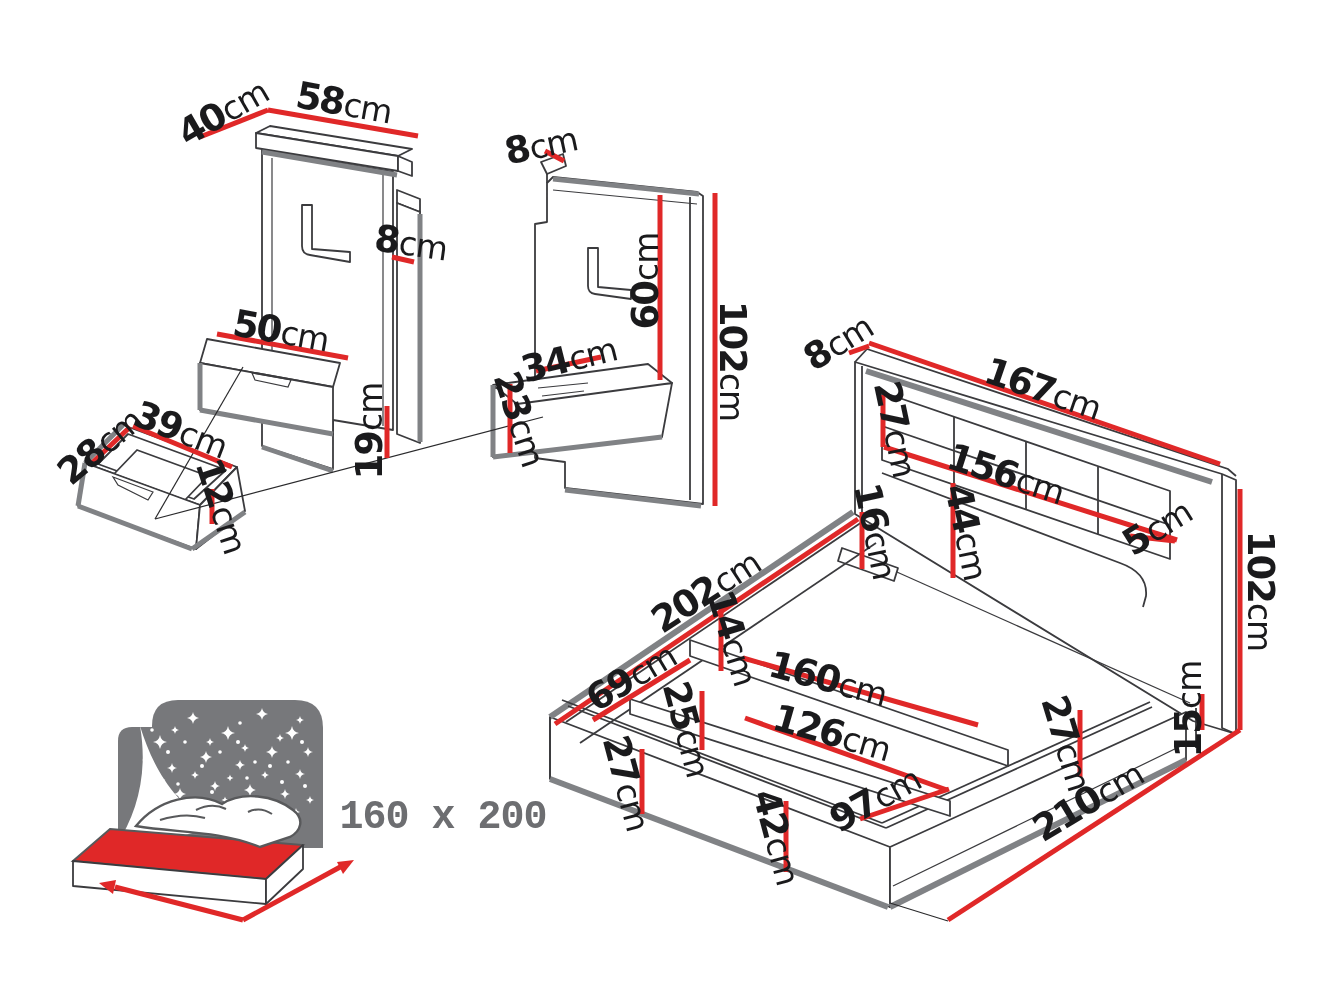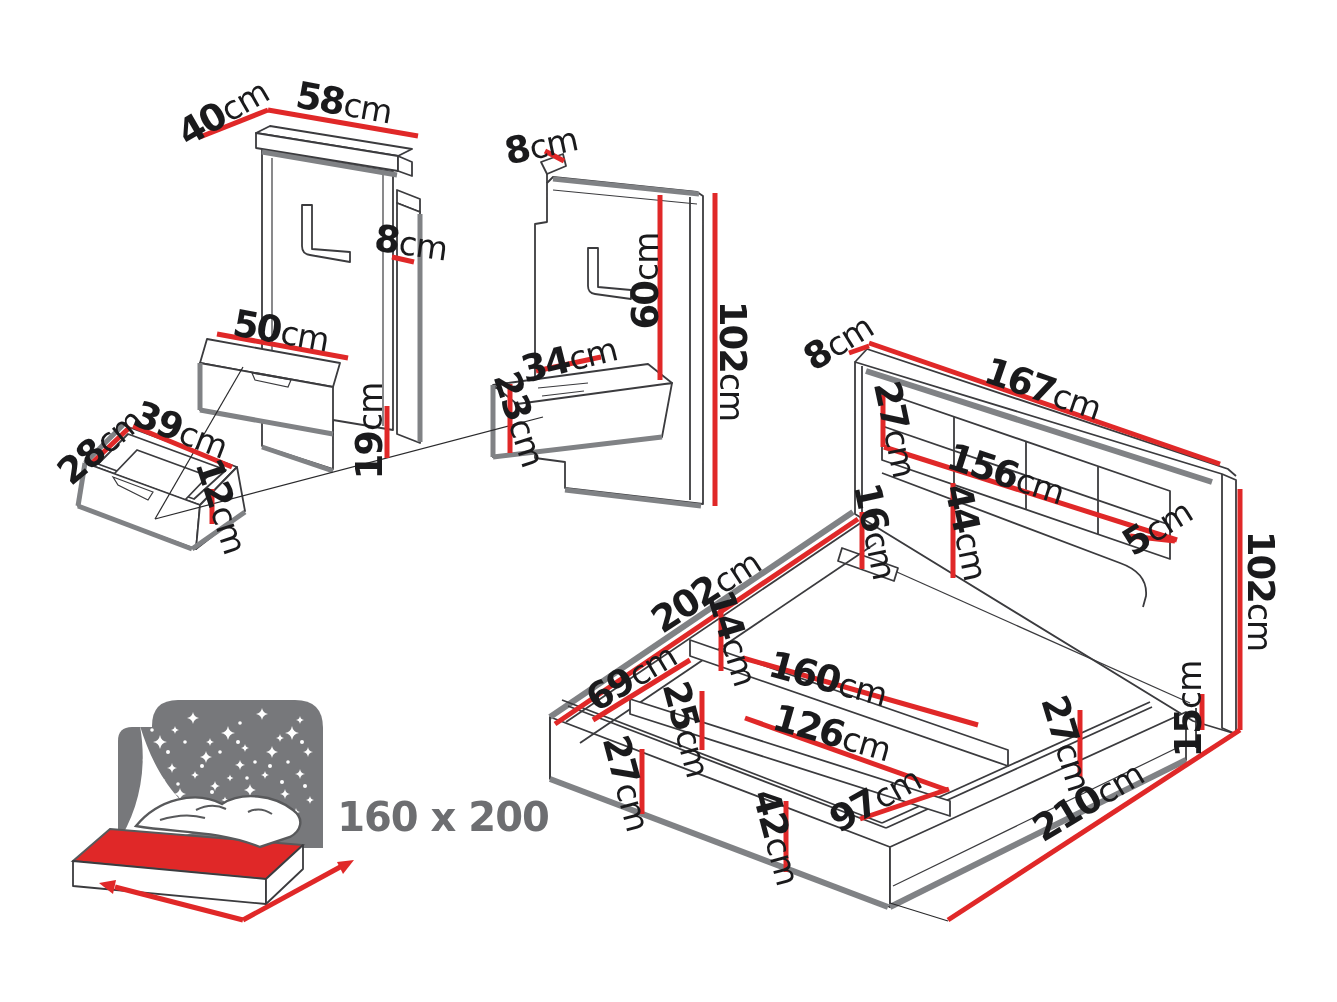--- a/index.html
+++ b/index.html
@@ -9,21 +9,21 @@
   html,body{margin:0;padding:0;background:#fff;}
   #stage{position:relative;width:1337px;height:1002px;background:#fff;overflow:hidden;
          font-family:"DejaVu Sans",sans-serif;}
   #art{position:absolute;left:0;top:0;}
   .dim{position:absolute;left:var(--x);top:var(--y);
        transform:translate(-50%,-50%) rotate(var(--r));
        white-space:nowrap;color:var(--label);line-height:1;z-index:5;}
   .dim .num{font-weight:700;font-size:37px;letter-spacing:-2px;}
   .dim .unit{font-weight:400;font-size:33px;letter-spacing:-1px;margin-left:1px;}
   #size-label{position:absolute;left:443px;top:817px;transform:translate(-50%,-50%);
-       font-size:40px;font-weight:700;color:var(--tgray);letter-spacing:-1px;z-index:5;}
+       font-size:40px;font-weight:700;color:var(--tgray);letter-spacing:-1px;z-index:5;font-family:Liberation Mono, monospace;}
   svg *{vector-effect:none;}
   .face{fill:#fff;stroke:var(--ink);stroke-width:1.8;stroke-linejoin:round;}
   .thin{fill:none;stroke:var(--ink);stroke-width:1.8;stroke-linecap:butt;}
   .thin1{fill:none;stroke:var(--ink);stroke-width:1.2;}
   .gray{fill:none;stroke:var(--edge);stroke-width:6;stroke-linecap:butt;}
   .gray5{fill:none;stroke:var(--edge);stroke-width:5;stroke-linecap:butt;}
   .redl{fill:none;stroke:var(--red);stroke-width:5;stroke-linecap:butt;}
   .ptr{fill:none;stroke:#2a2a2c;stroke-width:1.2;}
 </style>
 </head>

